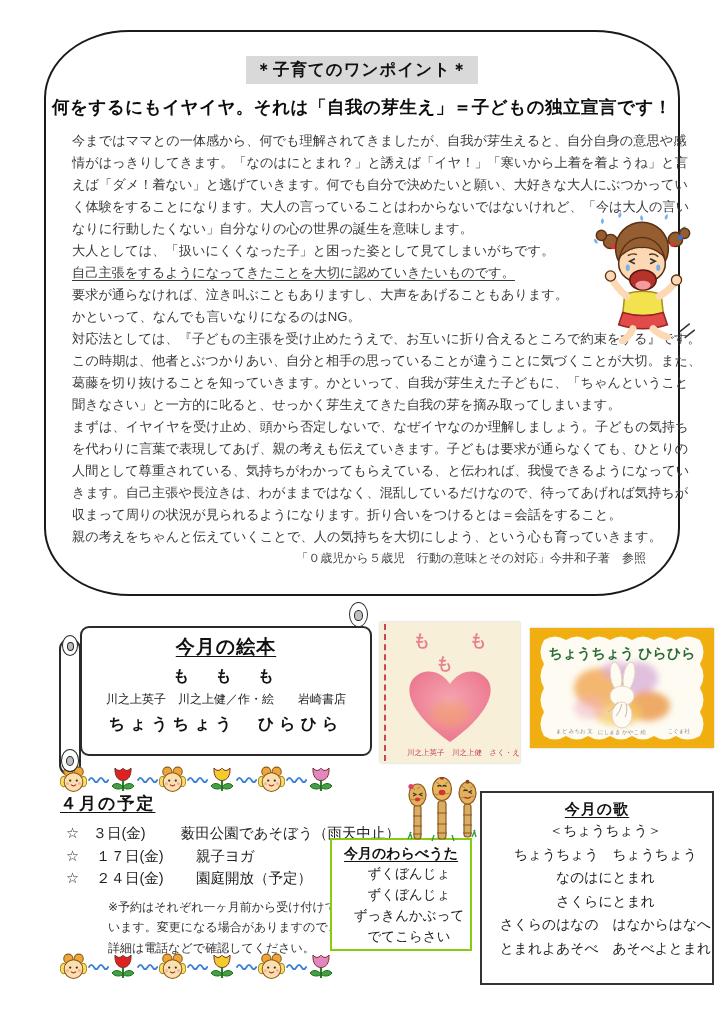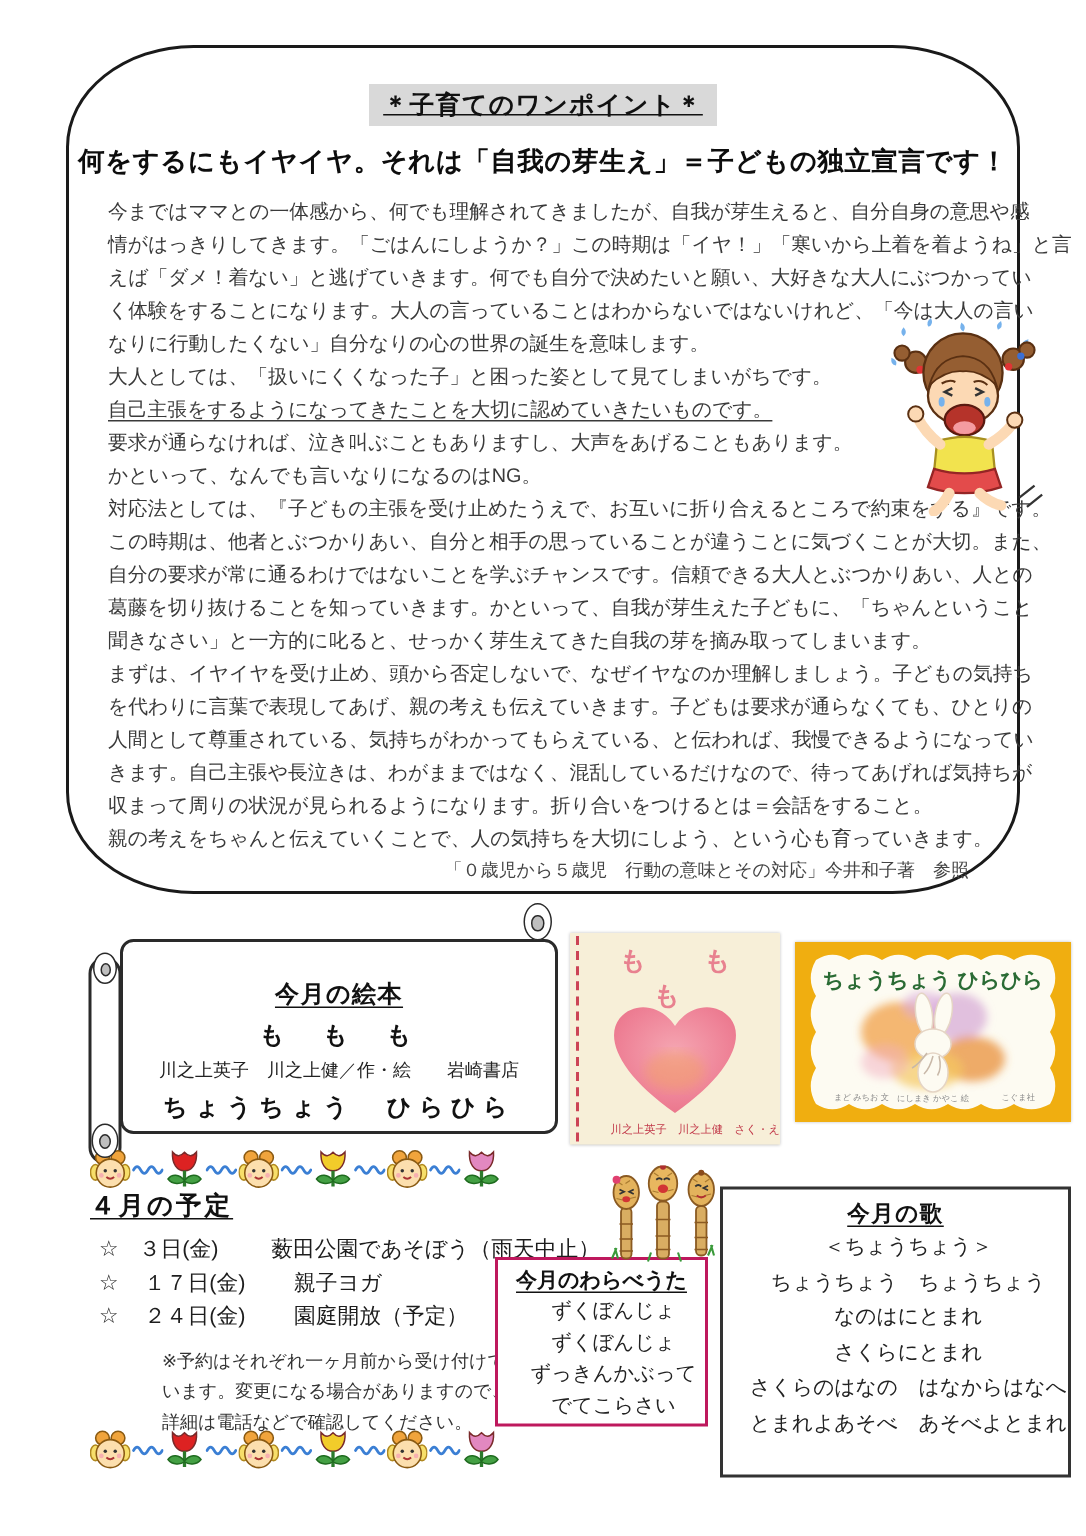--- a/index.html
+++ b/index.html
@@ -4,21 +4,21 @@
 <style>
   html,body{margin:0;padding:0;background:#ffffff;}
   .page{position:relative;width:724px;height:1024px;background:#fff;overflow:hidden;
         font-family:"Liberation Sans","DejaVu Sans",sans-serif;color:#333;}
 
   
   .bubble{position:absolute;left:44px;top:30px;width:636px;height:566px;background:#fff;
           border:2px solid #1a1a1a;border-radius:85px/68px;box-sizing:border-box;}
   .bubble-title{text-align:center;margin-top:24px;}
   .bubble-title span{display:inline-block;background:#d9d9d9;color:#111;font-weight:bold;
-          font-size:16.5px;letter-spacing:1px;padding:3px 9px;text-decoration:underline;}
+          font-size:16.5px;letter-spacing:1px;padding:3px 9px;}
   .bubble-heading{text-align:center;font-weight:bold;color:#0d0d0d;font-size:17.5px;
           letter-spacing:.5px;margin-top:11px;white-space:nowrap;}
   .bubble-body{margin:11px 26px 0 26px;font-size:13.2px;line-height:22px;color:#3a3a3a;}
   .body-line{white-space:nowrap;}
   .body-line.u{text-decoration:underline;text-underline-offset:3px;}
   .bubble-citation{text-align:right;margin:2px 32px 0 0;font-size:12px;color:#444;}
 
   .girl{position:absolute;left:586px;top:210px;width:114px;height:134px;z-index:3;}
 
   
@@ -26,21 +26,21 @@
   .scroll-box{position:absolute;left:22px;top:24px;width:292px;height:130px;background:#fff;
           border:2px solid #2a2a2a;border-radius:9px;box-sizing:border-box;text-align:center;}
   .scroll-roll{position:absolute;left:1px;top:36px;width:22px;height:138px;background:#fff;
           border:2px solid #2a2a2a;border-radius:11px;box-sizing:border-box;}
   .curl{position:absolute;border:1.8px solid #2a2a2a;background:#fff;border-radius:50%;box-sizing:border-box;}
   .curl::after{content:"";position:absolute;left:26%;top:30%;width:38%;height:38%;
           border:1.4px solid #2a2a2a;background:#bfbfbf;border-radius:50%;}
   .curl.tl{left:4px;top:33px;width:16px;height:21px;z-index:2;}
   .curl.bl{left:3px;top:147px;width:18px;height:23px;z-index:2;}
   .curl.tr{left:291px;top:0;width:19px;height:25px;}
-  .ehon-title{display:inline-block;font-size:16px;font-weight:bold;color:#111;margin-top:25px;
+  .ehon-title{display:inline-block;font-size:19px;font-weight:bold;color:#111;margin-top:6px;
           letter-spacing:1px;text-decoration:underline;text-underline-offset:3px;}
   .ehon-book-title{font-size:16px;font-weight:bold;color:#111;letter-spacing:5px;margin-top:6px;}
   .ehon-credit{font-size:12px;color:#222;margin-top:4px;white-space:nowrap;}
 
   
   .cover1{position:absolute;left:380px;top:622px;width:140px;height:141px;background:#f7efd8;
           box-shadow:0 0 2px rgba(0,0,0,.25);}
   .cover1 .stitch{position:absolute;left:4px;top:2px;bottom:2px;border-left:2px dashed #cc4455;}
   .cover1 .t{position:absolute;top:7px;left:0;width:100%;text-align:center;color:#e8818f;
           font-weight:bold;font-size:17px;letter-spacing:11px;text-indent:11px;}
@@ -59,21 +59,21 @@
           letter-spacing:2px;text-decoration:underline;text-underline-offset:3px;margin-bottom:7px;}
   .sched-row{display:flex;font-size:14.5px;line-height:22.5px;color:#1d1d1d;white-space:nowrap;}
   .sched-row .star{width:36px;padding-left:6px;box-sizing:border-box;}
   .sched-row .sdate{width:100px;}
   .sched-note{margin:7px 0 0 48px;font-size:12px;line-height:20.5px;color:#333;}
 
   .tsukushi{position:absolute;left:402px;top:777px;width:80px;height:69px;z-index:2;}
 
   
   .wbox{position:absolute;left:330px;top:838px;width:142px;height:113px;background:#fff;
-          border:2px solid #be185d;box-sizing:border-box;text-align:center;}
+          border:2px solid #84cc16;box-sizing:border-box;text-align:center;}
   .wbox .btitle{display:inline-block;font-size:14px;font-weight:bold;color:#111;margin-top:5px;
           text-decoration:underline;text-underline-offset:3px;}
   .wbox .wline{font-size:13.5px;line-height:21px;color:#222;white-space:nowrap;padding-left:16px;}
 
   .sbox{position:absolute;left:480px;top:791px;width:234px;height:194px;background:#fff;
           border:2px solid #333;box-sizing:border-box;text-align:center;}
   .sbox .btitle{display:inline-block;font-size:15px;font-weight:bold;color:#111;margin-top:7px;
           letter-spacing:1px;text-decoration:underline;text-underline-offset:3px;}
   .sbox .sline{font-size:13.8px;line-height:23.5px;color:#222;white-space:nowrap;padding-left:17px;}
 </style>
@@ -82,31 +82,30 @@
 
 <div class="page">
 
   <div class="bubble">
     <div class="bubble-title">
       <span>＊子育てのワンポイント＊</span>
     </div>
     <div class="bubble-heading">何をするにもイヤイヤ。それは「自我の芽生え」＝子どもの独立宣言です！</div>
     <div class="bubble-body">
         <div class="body-line">今まではママとの一体感から、何でも理解されてきましたが、自我が芽生えると、自分自身の意思や感</div>
-        <div class="body-line">情がはっきりしてきます。「ごはんにしようか？」この時期は「イヤ！」「寒いから上着を着ようね」と言</div>
+        <div class="body-line">情がはっきりしてきます。「なのはにとまれ？」と誘えば「イヤ！」「寒いから上着を着ようね」と言</div>
         <div class="body-line">えば「ダメ！着ない」と逃げていきます。何でも自分で決めたいと願い、大好きな大人にぶつかってい</div>
         <div class="body-line">く体験をすることになります。大人の言っていることはわからないではないけれど、「今は大人の言い</div>
         <div class="body-line">なりに行動したくない」自分なりの心の世界の誕生を意味します。</div>
         <div class="body-line">大人としては、「扱いにくくなった子」と困った姿として見てしまいがちです。</div>
         <div class="body-line u">自己主張をするようになってきたことを大切に認めていきたいものです。</div>
         <div class="body-line">要求が通らなければ、泣き叫ぶこともありますし、大声をあげることもあります。</div>
         <div class="body-line">かといって、なんでも言いなりになるのはNG。</div>
         <div class="body-line">対応法としては、『子どもの主張を受け止めたうえで、お互いに折り合えるところで約束をする』です。</div>
         <div class="body-line">この時期は、他者とぶつかりあい、自分と相手の思っていることが違うことに気づくことが大切。また、</div>
-        <div class="body-line">自分の要求が常に通るわけではないことを学ぶチャンスです。信頼できる大人とぶつかりあい、人との</div>
         <div class="body-line">葛藤を切り抜けることを知っていきます。かといって、自我が芽生えた子どもに、「ちゃんということ</div>
         <div class="body-line">聞きなさい」と一方的に叱ると、せっかく芽生えてきた自我の芽を摘み取ってしまいます。</div>
         <div class="body-line">まずは、イヤイヤを受け止め、頭から否定しないで、なぜイヤなのか理解しましょう。子どもの気持ち</div>
         <div class="body-line">を代わりに言葉で表現してあげ、親の考えも伝えていきます。子どもは要求が通らなくても、ひとりの</div>
         <div class="body-line">人間として尊重されている、気持ちがわかってもらえている、と伝われば、我慢できるようになってい</div>
         <div class="body-line">きます。自己主張や長泣きは、わがままではなく、混乱しているだけなので、待ってあげれば気持ちが</div>
         <div class="body-line">収まって周りの状況が見られるようになります。折り合いをつけるとは＝会話をすること。</div>
         <div class="body-line">親の考えをちゃんと伝えていくことで、人の気持ちを大切にしよう、という心も育っていきます。</div>
       </div>
     <div class="bubble-citation">「０歳児から５歳児　行動の意味とその対応」今井和子著　参照</div>

